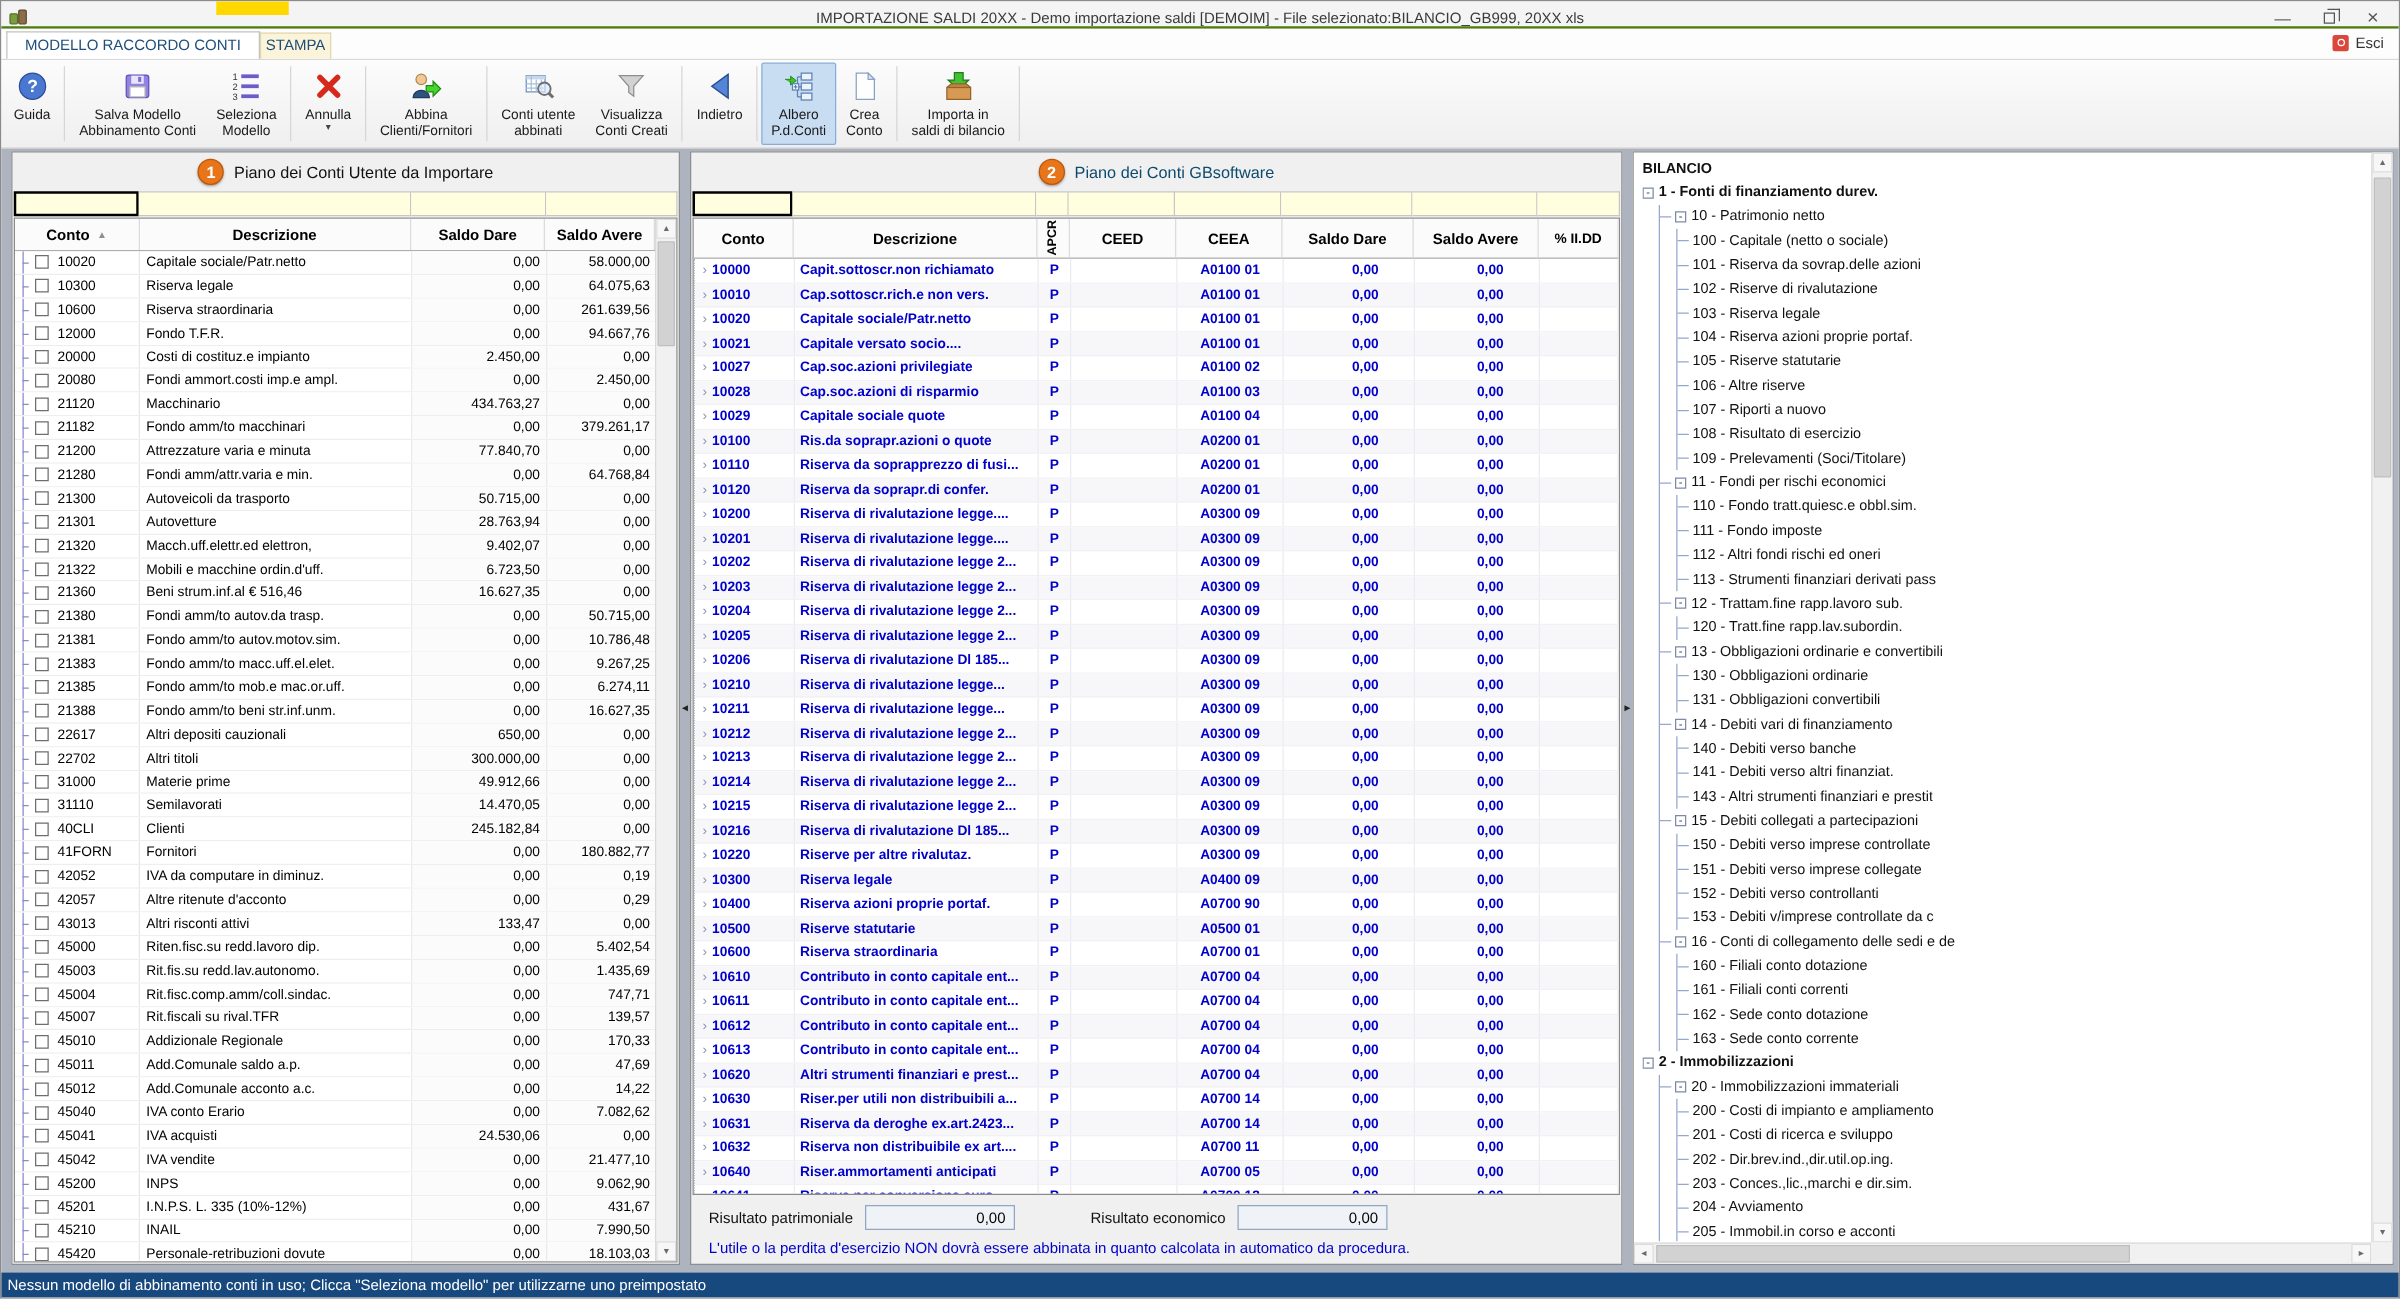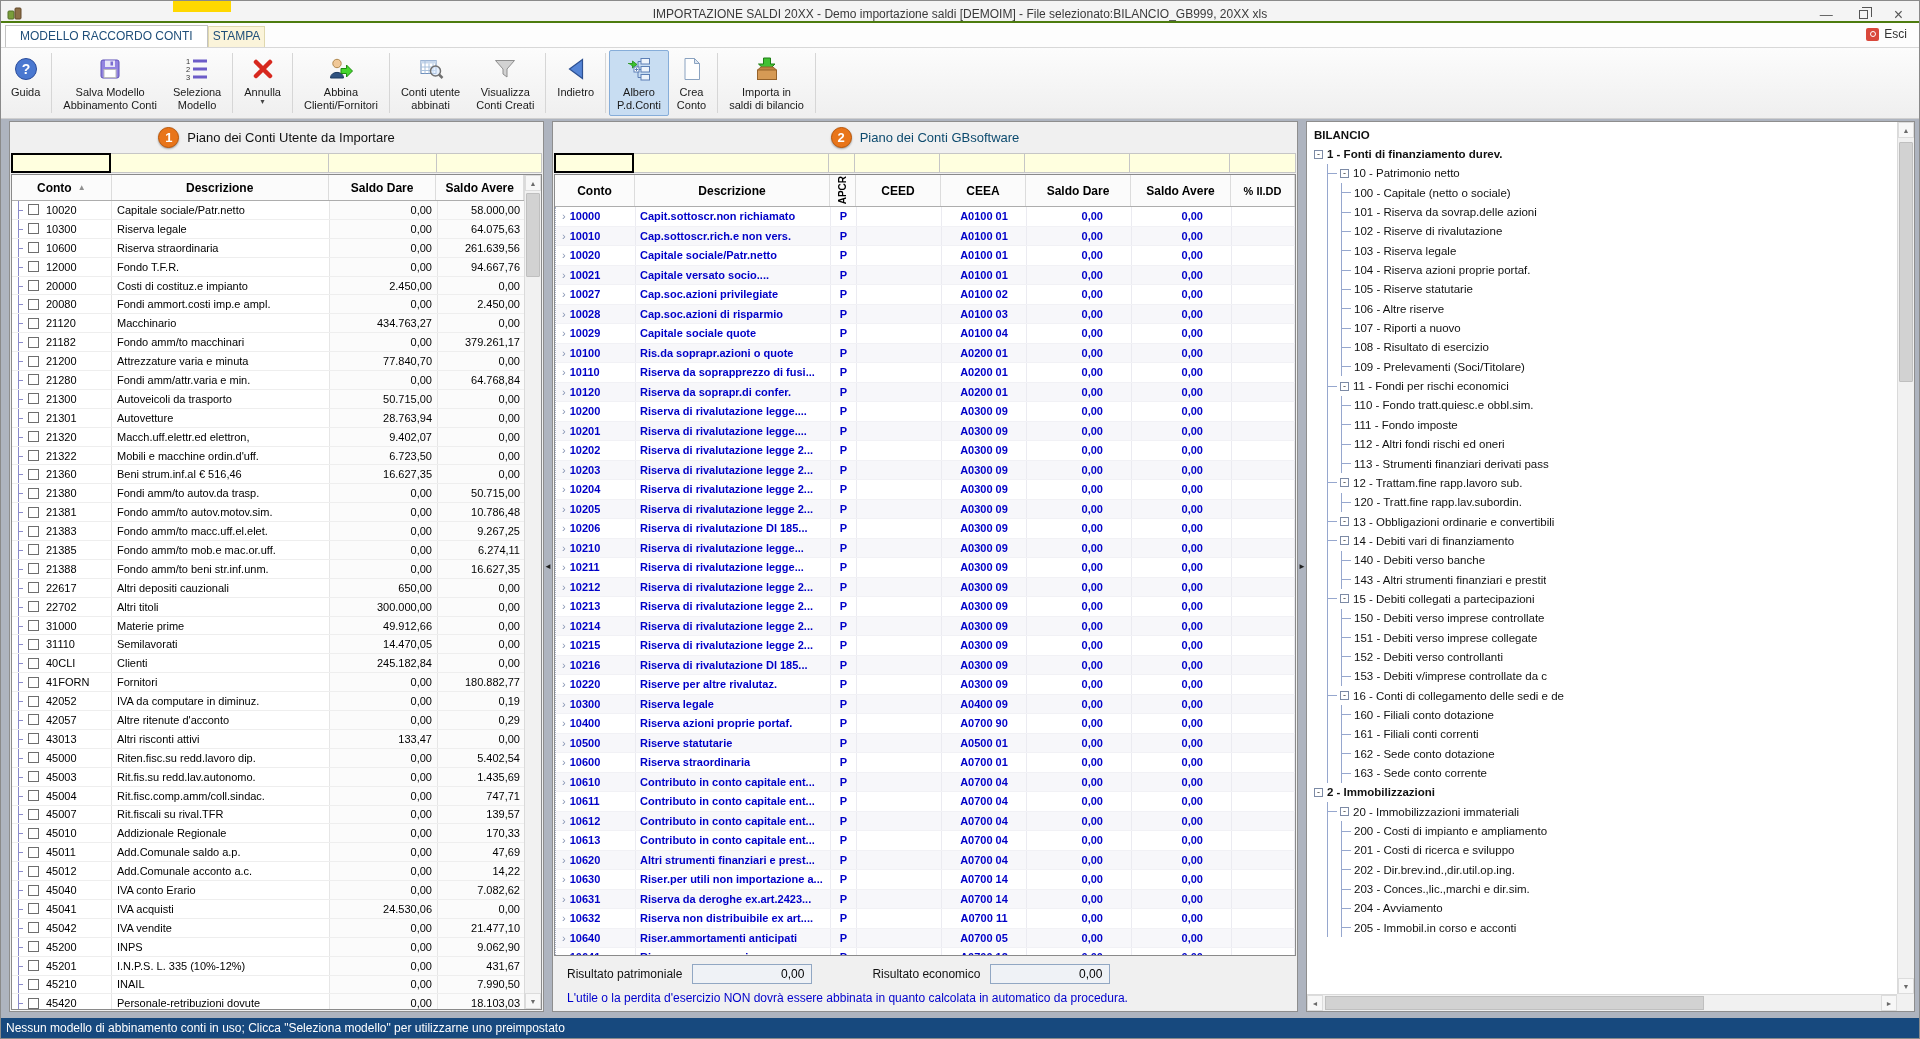--- a/index.html
+++ b/index.html
@@ -1238,21 +1238,21 @@
                 <div class="mcell mc4 ctr">A0700 04</div>
                 <div class="mcell mc5 numm">0,00</div>
                 <div class="mcell mc6 numm">0,00</div>
                 <div class="mcell mc7"></div>
               </div>
               <div class="mrow">
                 <div class="mcell mc0">
                   <div class="exp">›</div>
                   <div>10630</div>
                 </div>
-                <div class="mcell mc1">Riser.per utili non importazione a...</div>
+                <div class="mcell mc1">Riser.per utili non distribuibili a...</div>
                 <div class="mcell mc2 ctr">P</div>
                 <div class="mcell mc3 ctr"></div>
                 <div class="mcell mc4 ctr">A0700 14</div>
                 <div class="mcell mc5 numm">0,00</div>
                 <div class="mcell mc6 numm">0,00</div>
                 <div class="mcell mc7"></div>
               </div>
               <div class="mrow">
                 <div class="mcell mc0">
                   <div class="exp">›</div>
@@ -1411,29 +1411,43 @@
               <div class="tnode">
                 <div class="tick"></div>
                 <div class="tlabel">120 - Tratt.fine rapp.lav.subordin.</div>
               </div>
             </div>
             <div class="tnode">
               <div class="tick"></div>
               <div class="texp">-</div>
               <div class="tlabel">13 - Obbligazioni ordinarie e convertibili</div>
             </div>
+            <div class="tchildren">
+              <div class="tnode">
+                <div class="tick"></div>
+                <div class="tlabel">130 - Obbligazioni ordinarie</div>
+              </div>
+              <div class="tnode">
+                <div class="tick"></div>
+                <div class="tlabel">131 - Obbligazioni convertibili</div>
+              </div>
+            </div>
             <div class="tnode">
               <div class="tick"></div>
               <div class="texp">-</div>
               <div class="tlabel">14 - Debiti vari di finanziamento</div>
             </div>
             <div class="tchildren">
               <div class="tnode">
                 <div class="tick"></div>
                 <div class="tlabel">140 - Debiti verso banche</div>
+              </div>
+              <div class="tnode">
+                <div class="tick"></div>
+                <div class="tlabel">141 - Debiti verso altri finanziat.</div>
               </div>
               <div class="tnode">
                 <div class="tick"></div>
                 <div class="tlabel">143 - Altri strumenti finanziari e prestit</div>
               </div>
             </div>
             <div class="tnode">
               <div class="tick"></div>
               <div class="texp">-</div>
               <div class="tlabel">15 - Debiti collegati a partecipazioni</div>

